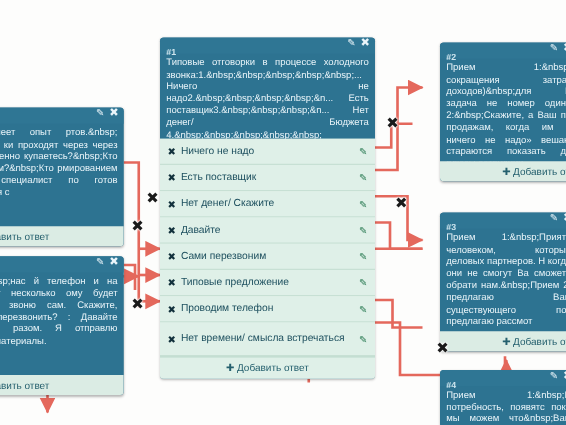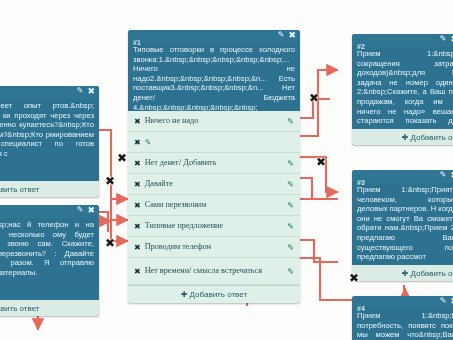--- a/index.html
+++ b/index.html
@@ -77,21 +77,21 @@
     box-sizing:border-box;
     color:#1d4f5e;
     font-size:8.2px;
   }
   .ans.tall{height:27px;align-items:center;}
   .ans .del{
     font-family:"DejaVu Sans",sans-serif;
     font-weight:bold;font-size:8px;color:#12313c;
     margin-right:4px;cursor:pointer;flex:0 0 auto;
   }
-  .ans .txt{flex:1 1 auto;line-height:9.5px;font-family:Liberation Serif, serif;}
+  .ans .txt{flex:1 1 auto;line-height:9.5px;}
   .ans .pen{
     flex:0 0 auto;color:#2e7d56;font-size:8px;cursor:pointer;
     font-family:"DejaVu Sans",sans-serif;
   }
   .addrow{
     background:#dff0e8;
     border-top:1px solid #bcd9cc;
     height:17px;
     display:flex;align-items:center;justify-content:center;
     color:#25606e;font-size:8px;cursor:pointer;
@@ -177,25 +177,26 @@
     <div class="card-body" style="height:68px;">Типовые отговорки в процессе холодного звонка:1.&amp;nbsp;&amp;nbsp;&amp;nbsp;&amp;nbsp;&amp;nbsp;... Ничего не надо2.&amp;nbsp;&amp;nbsp;&amp;nbsp;&amp;nbsp;&amp;n... Есть поставщик3.&amp;nbsp;&amp;nbsp;&amp;nbsp;&amp;n... Нет денег/ Бюджета 4.&amp;nbsp;&amp;nbsp;&amp;nbsp;&amp;nbsp;&amp;nbsp;</div>
 
     <div class="answers">
       <div class="ans">
         <span class="del">✖</span>
         <span class="txt">Ничего не надо</span>
         <span class="pen">✎</span>
       </div>
       <div class="ans">
         <span class="del">✖</span>
-        <span class="pen">✎</span>
-      </div>
-      <div class="ans">
-        <span class="del">✖</span>
-        <span class="txt">Нет денег/ Добавить</span>
+        <span class="txt">Есть поставщик</span>
+        <span class="pen">✎</span>
+      </div>
+      <div class="ans">
+        <span class="del">✖</span>
+        <span class="txt">Нет денег/ Скажите</span>
         <span class="pen">✎</span>
       </div>
       <div class="ans">
         <span class="del">✖</span>
         <span class="txt">Давайте</span>
         <span class="pen">✎</span>
       </div>
       <div class="ans">
         <span class="del">✖</span>
         <span class="txt">Сами перезвоним</span>

